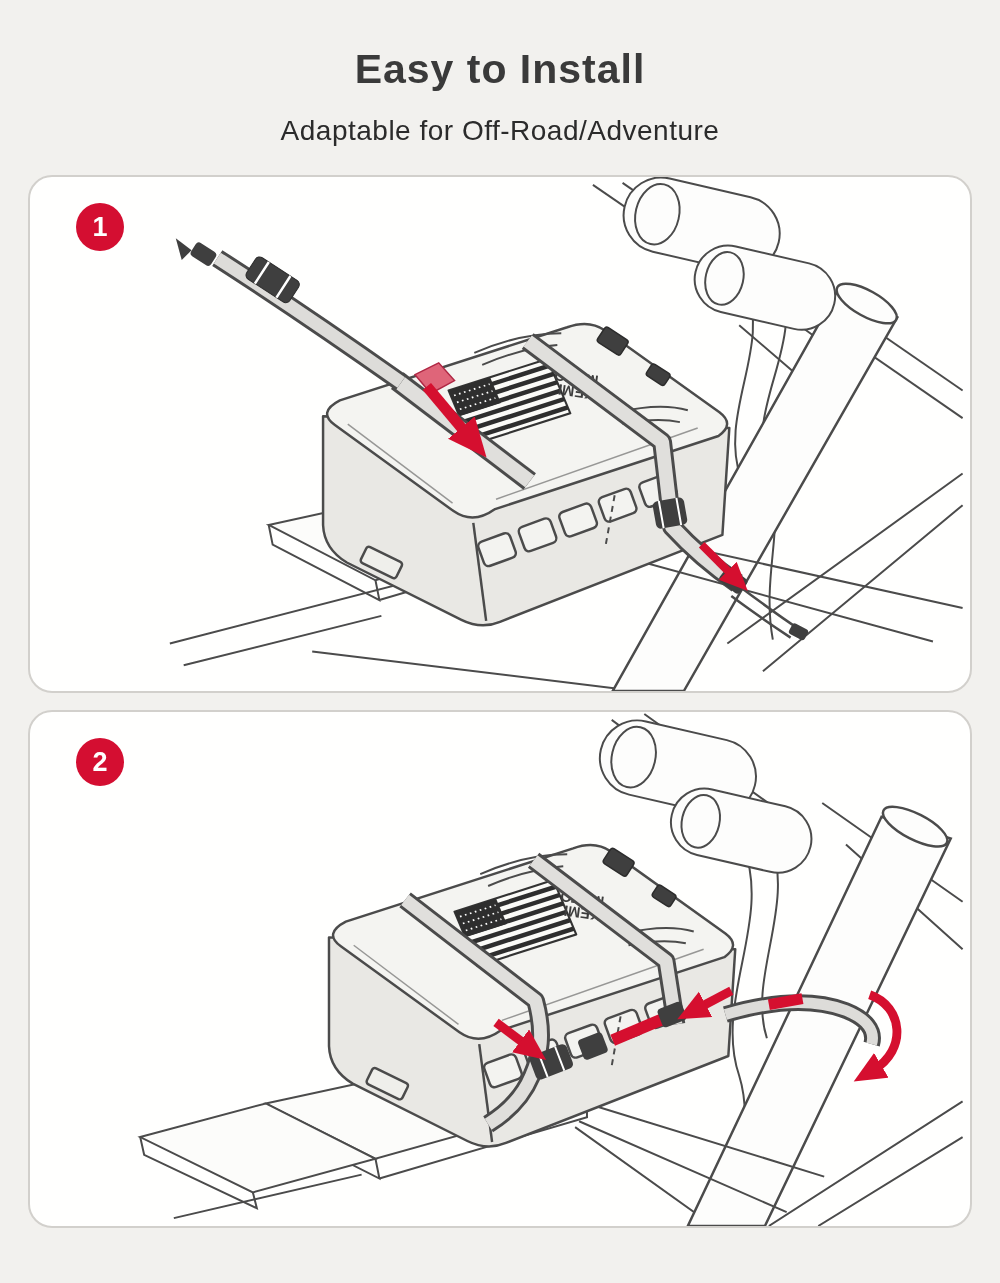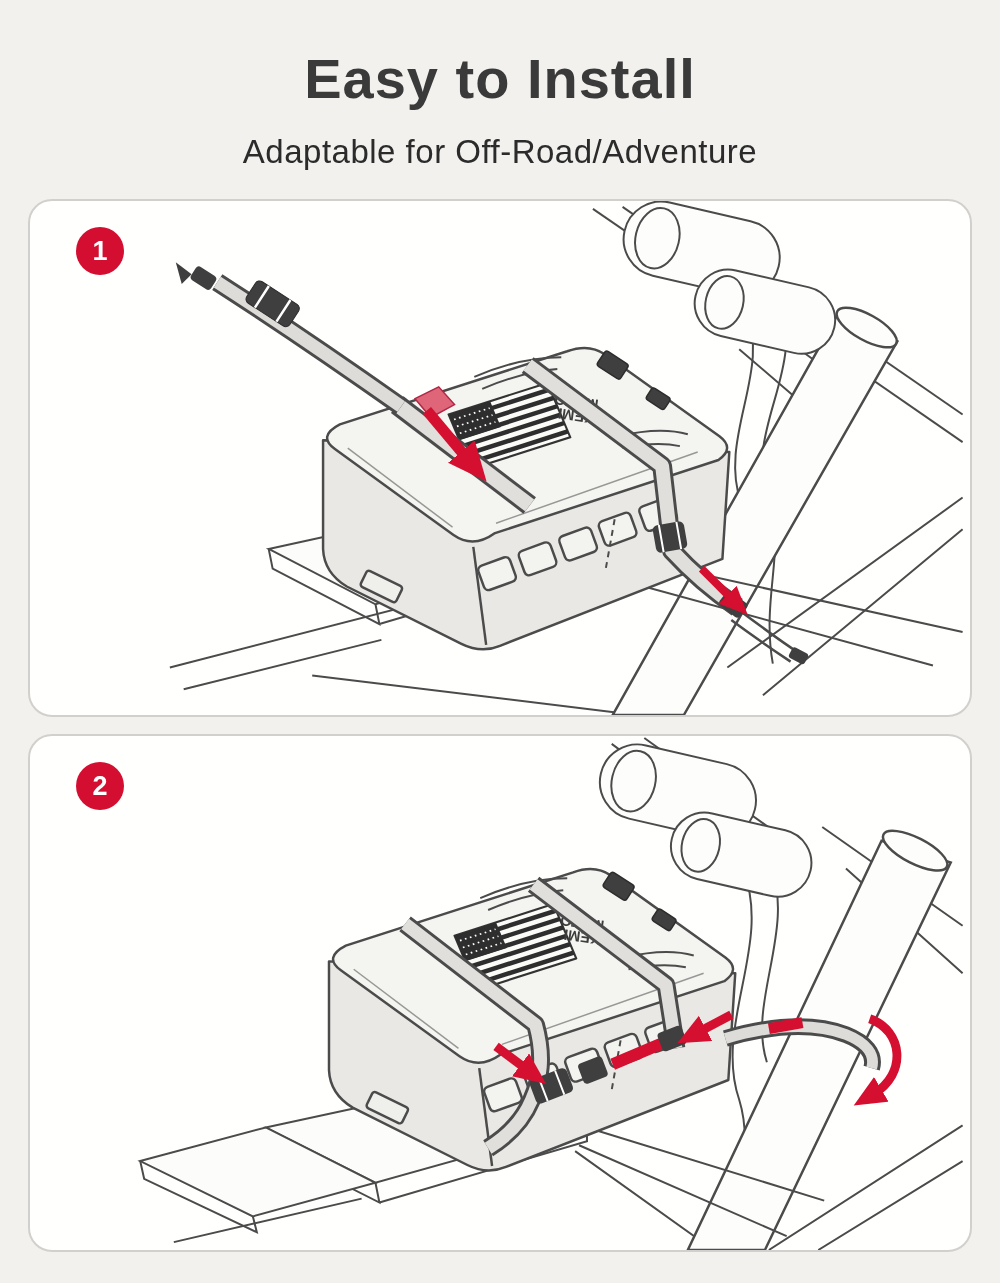--- a/index.html
+++ b/index.html
@@ -3,24 +3,24 @@
 <meta charset="utf-8">
 <style>
   * { margin:0; padding:0; box-sizing:border-box; }
   body { background:#e8e7e4; font-family:"Liberation Sans", sans-serif; }
   .page {
     width:1000px; height:1283px; margin:0 auto; overflow:hidden;
     background:#f2f1ee; position:relative;
   }
   header { text-align:center; padding-top:46px; }
   h1.title {
-    font-size:56px; font-weight:800; color:#3a3a3a; letter-spacing:1px;
+    font-size:41px; font-weight:800; color:#3a3a3a; letter-spacing:1px;
   }
   p.subtitle {
-    font-size:33px; font-weight:400; color:#2b2b2b; margin-top:22px; letter-spacing:0.5px;
+    font-size:28px; font-weight:400; color:#2b2b2b; margin-top:22px; letter-spacing:0.5px;
   }
   .panel {
     position:relative; width:944px; height:518px; margin:0 auto;
     background:#fffffe; border:2px solid #d2d0cc; border-radius:24px;
     overflow:hidden;
   }
   .panel.first { margin-top:28px; }
   .panel.second { margin-top:17px; }
   .badge {
     position:absolute; left:46px; top:26px; width:48px; height:48px;

